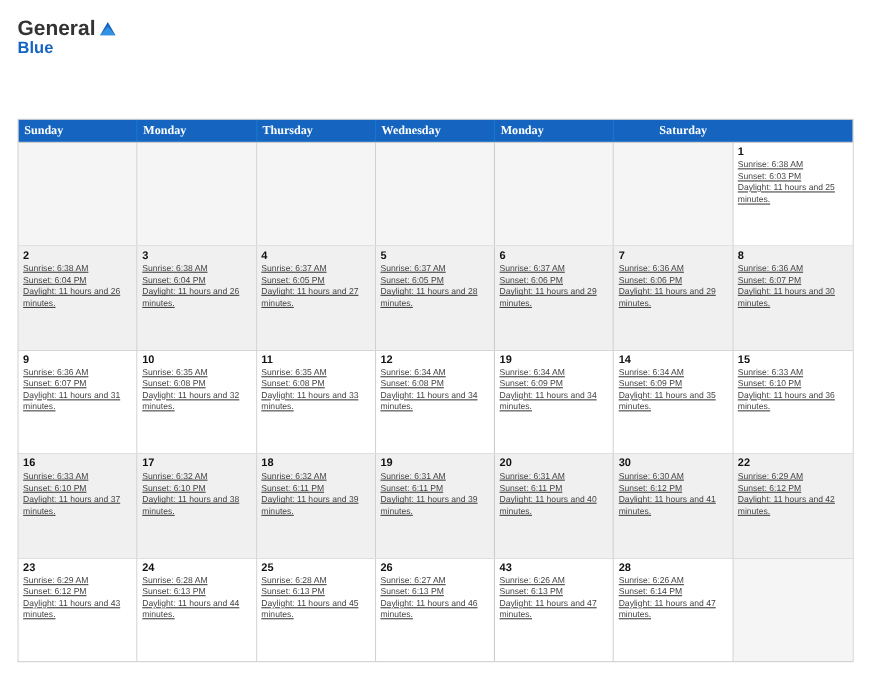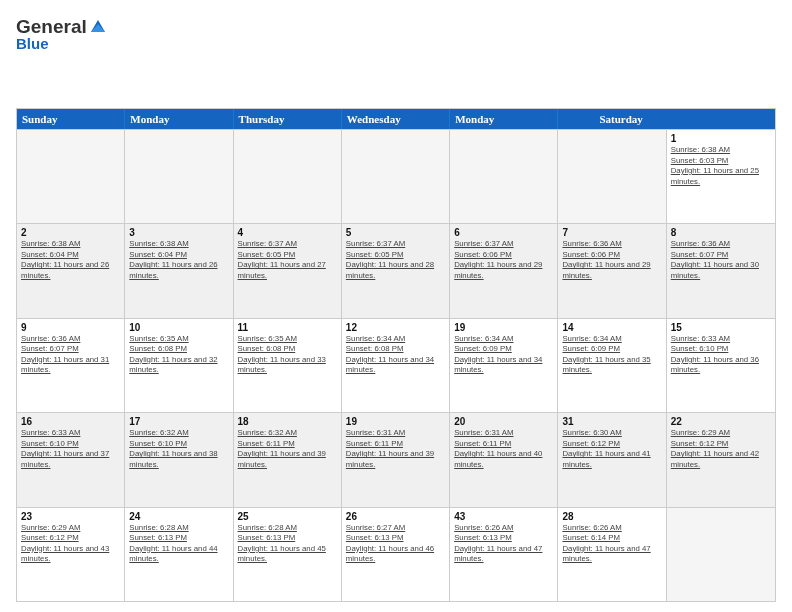--- a/index.html
+++ b/index.html
@@ -221,21 +221,21 @@
           </div>
           <div class="cal-cell">
             <span class="day-num">19</span>
             <div class="day-info">Sunrise: 6:31 AM<br>Sunset: 6:11 PM<br>Daylight: 11 hours and 39 minutes.</div>
           </div>
           <div class="cal-cell">
             <span class="day-num">20</span>
             <div class="day-info">Sunrise: 6:31 AM<br>Sunset: 6:11 PM<br>Daylight: 11 hours and 40 minutes.</div>
           </div>
           <div class="cal-cell">
-            <span class="day-num">31</span>
+            <span class="day-num">30</span>
             <div class="day-info">Sunrise: 6:30 AM<br>Sunset: 6:12 PM<br>Daylight: 11 hours and 41 minutes.</div>
           </div>
           <div class="cal-cell">
             <span class="day-num">22</span>
             <div class="day-info">Sunrise: 6:29 AM<br>Sunset: 6:12 PM<br>Daylight: 11 hours and 42 minutes.</div>
           </div>
         </div>
         <div class="cal-row">
           <div class="cal-cell">
             <span class="day-num">23</span>

